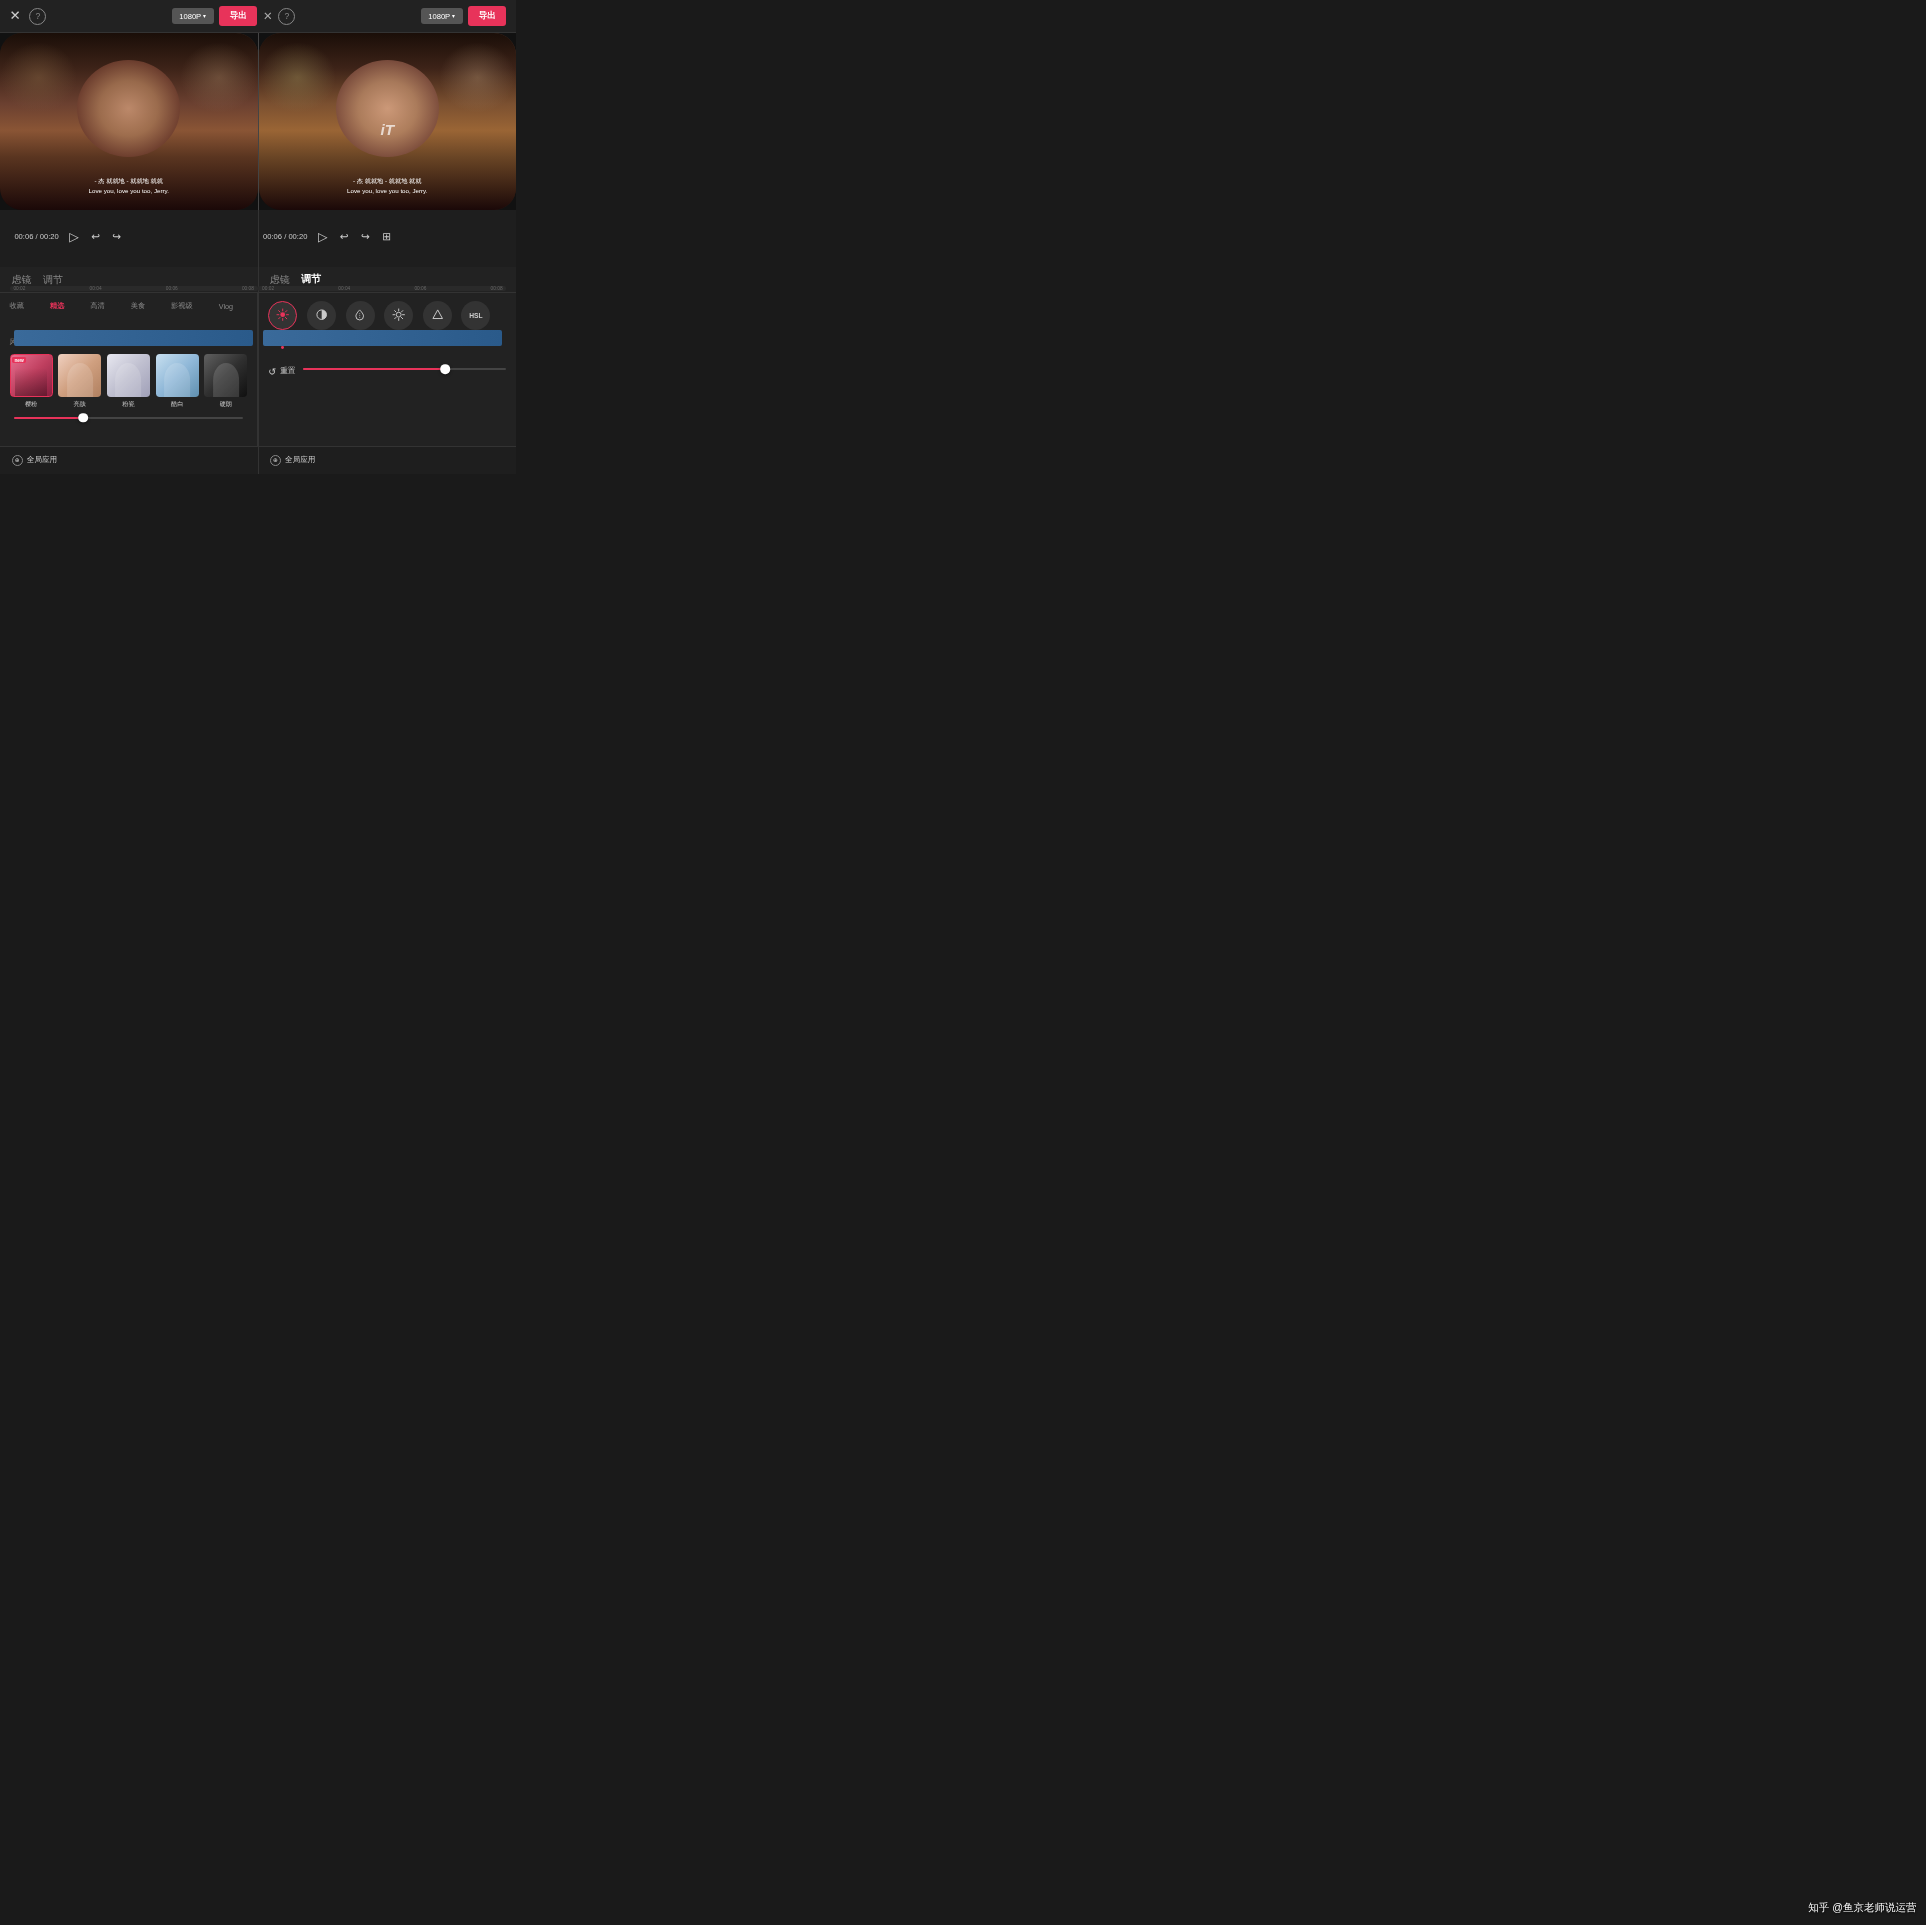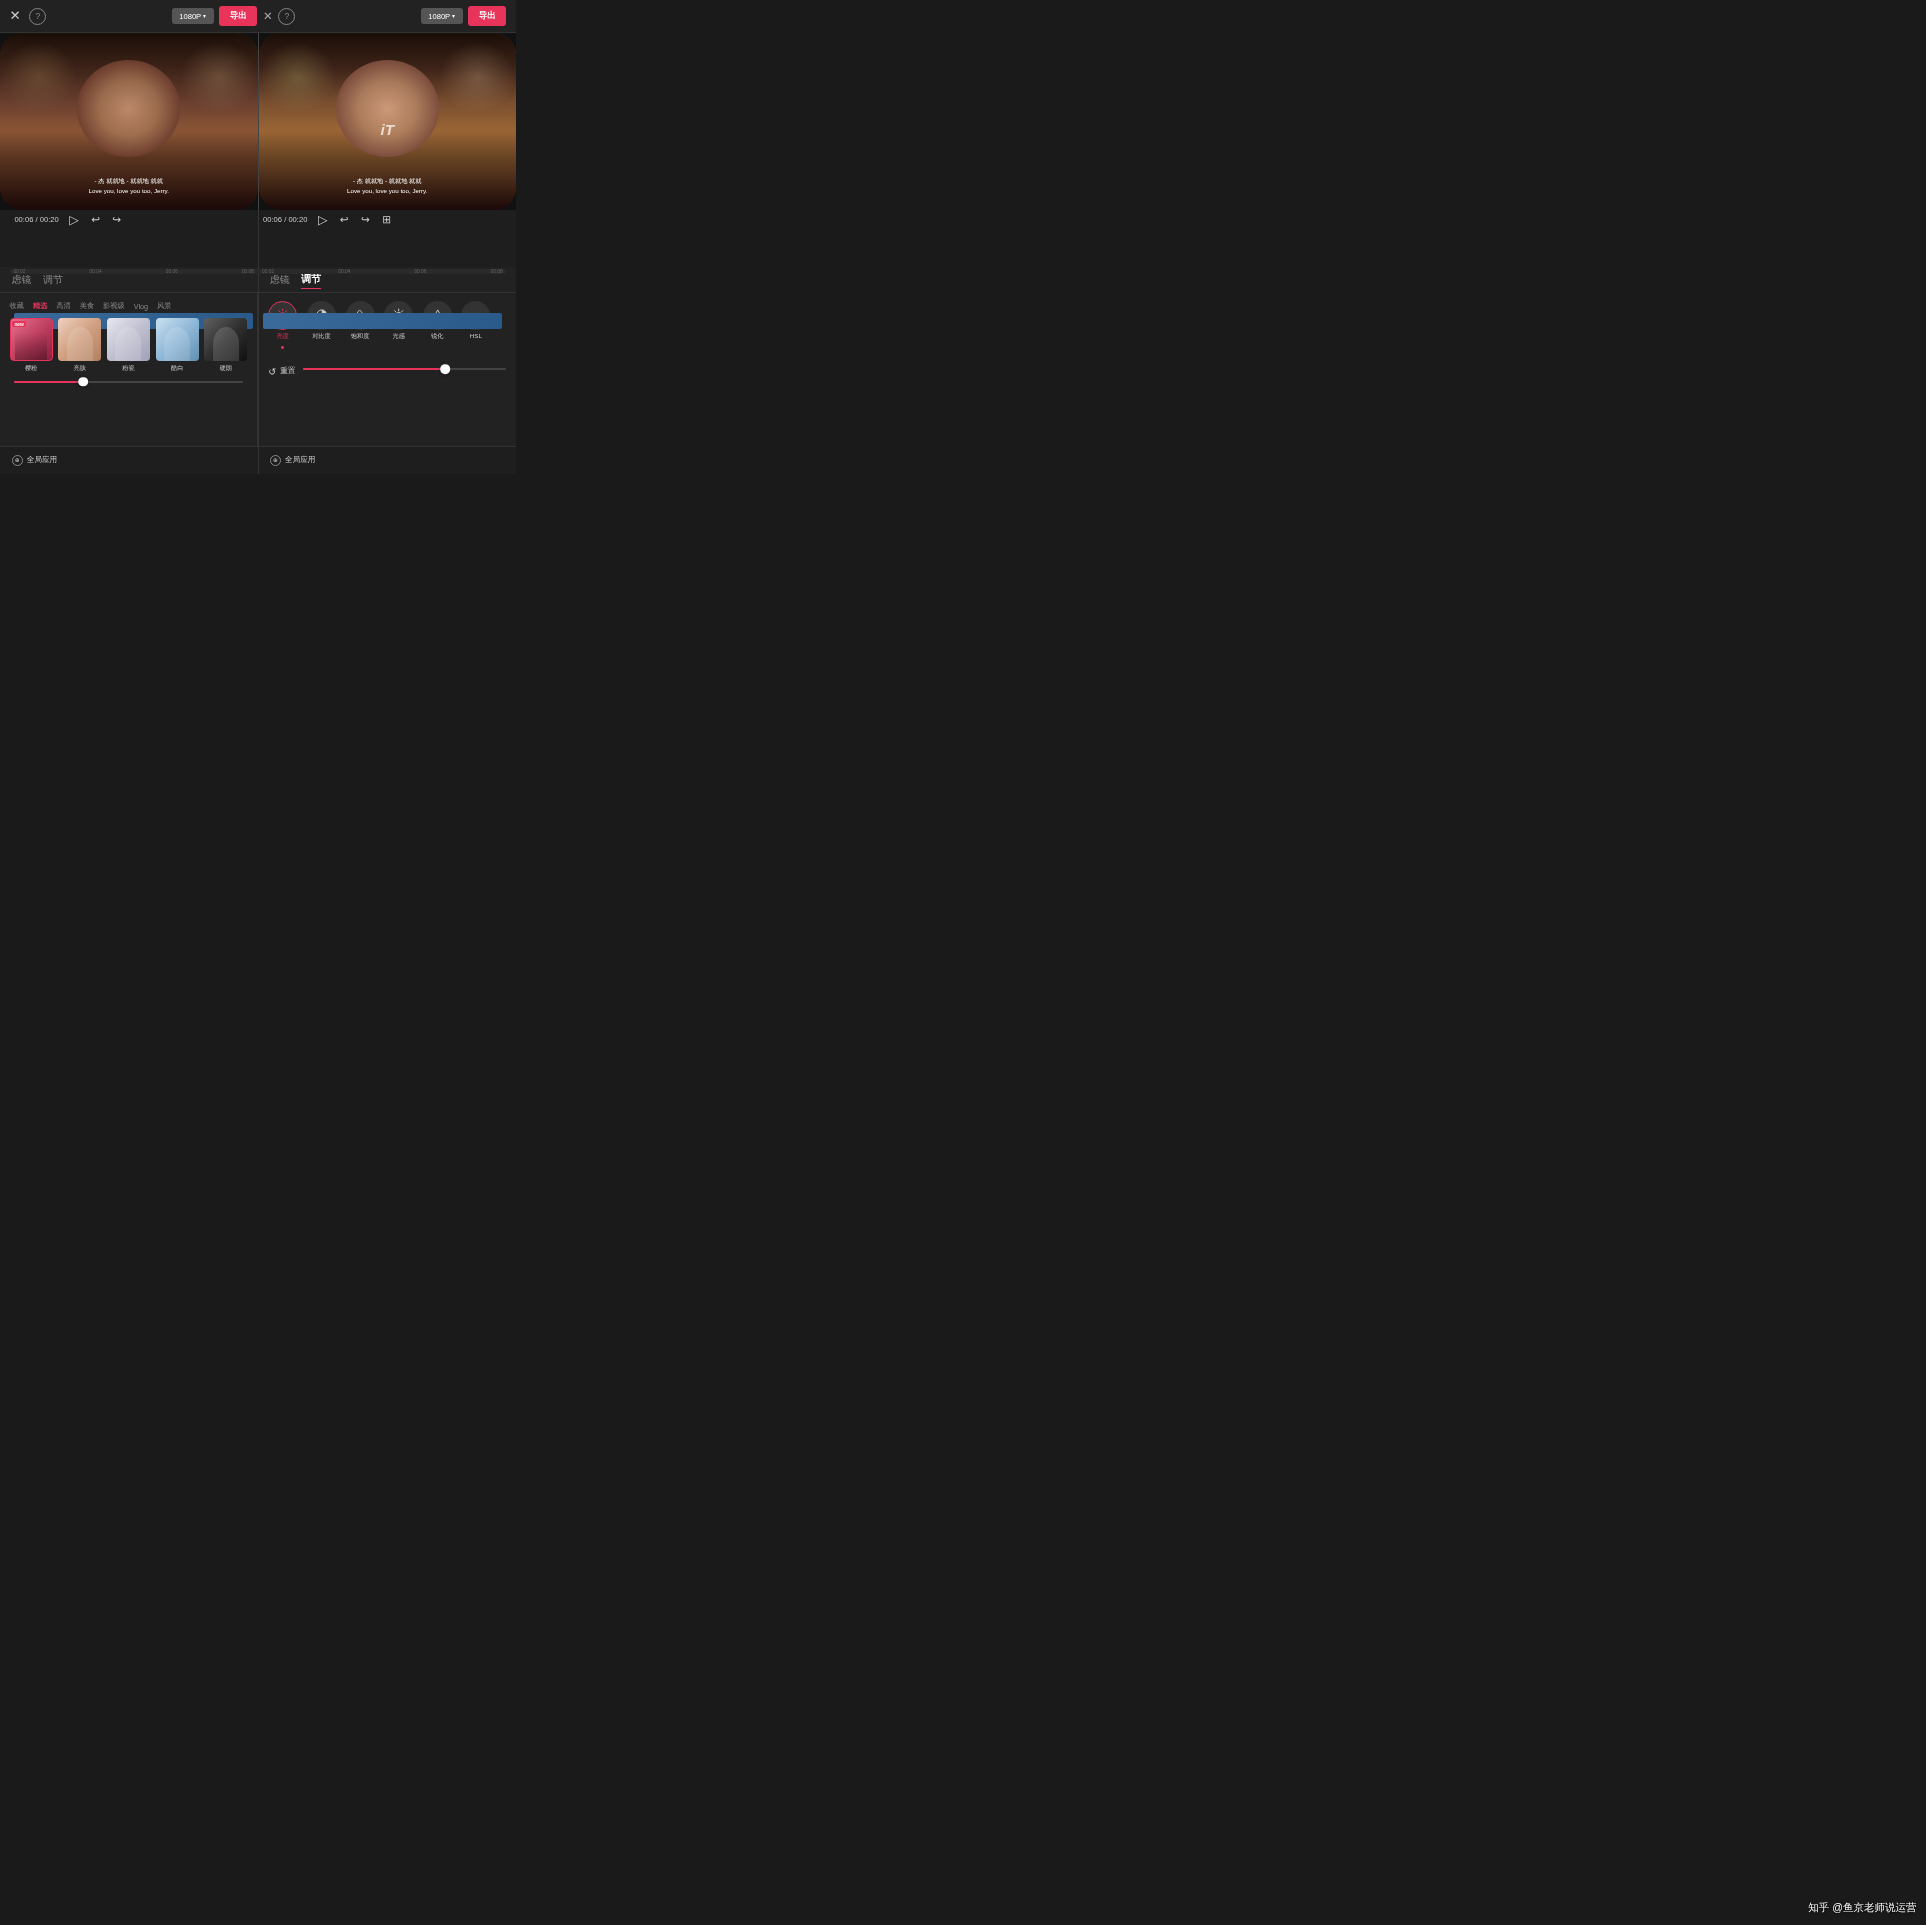--- a/index.html
+++ b/index.html
@@ -139,21 +139,21 @@
       background: #1e1e1e;
       padding: 0 9.6px;
       height: 57px;
       display: flex;
       gap: 0;
     }
     .timeline-panel {
       flex: 1;
       display: flex;
       flex-direction: column;
-      padding: 0 0;
+      padding: 17px 0;
       gap: 36px;
     }
     .timeline-controls {
       display: flex;
       align-items: center;
       gap: 8.6px;
       margin-bottom: 3.8px;
       padding: 0 4.8px;
     }
     .time-display {
@@ -252,21 +252,21 @@
       flex: 1;
       padding: 7.6px 9.6px;
       display: flex;
       flex-direction: column;
       gap: 7.6px;
     }
 
     
     .filter-cats {
       display: flex;
-      gap: 9px;
+      gap: 26px;
       align-items: flex-end;
       flex-wrap: wrap;
     }
     .filter-cat {
       font-size: 7.2px;
       color: #888;
       cursor: pointer;
     }
     .filter-cat.active {
       color: #e8335a;

